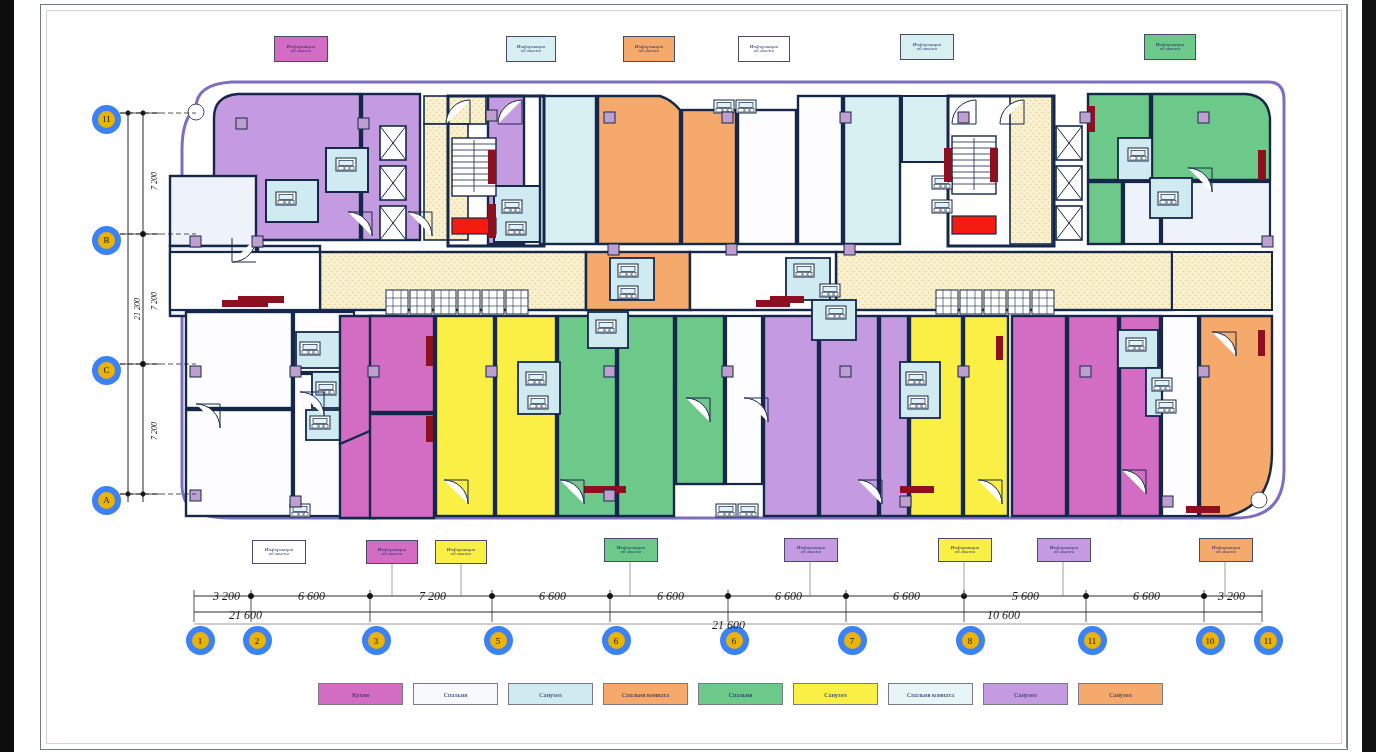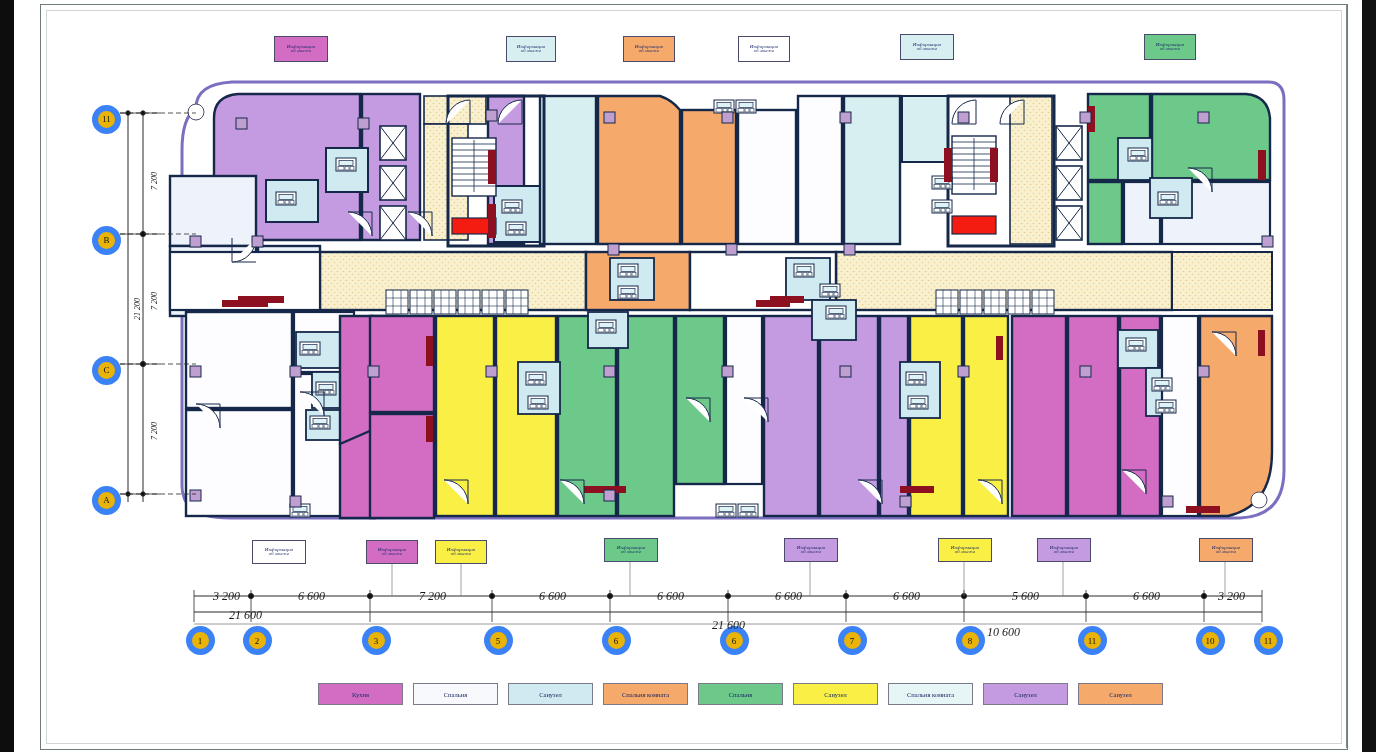--- a/index.html
+++ b/index.html
@@ -511,21 +511,21 @@
       <div class="dim" style="left: 419px; top: 589px;">7 200</div>
       <div class="dim" style="left: 539px; top: 589px;">6 600</div>
       <div class="dim" style="left: 657px; top: 589px;">6 600</div>
       <div class="dim" style="left: 775px; top: 589px;">6 600</div>
       <div class="dim" style="left: 893px; top: 589px;">6 600</div>
       <div class="dim" style="left: 1012px; top: 589px;">5 600</div>
       <div class="dim" style="left: 1133px; top: 589px;">6 600</div>
       <div class="dim" style="left: 1218px; top: 589px;">3 200</div>
       <div class="dim" style="left: 229px; top: 608px;">21 600</div>
       <div class="dim" style="left: 712px; top: 618px;">21 600</div>
-      <div class="dim" style="left: 987px; top: 608px; margin-top: 17px;">10 600</div>
+      <div class="dim" style="left: 987px; top: 608px;">10 600</div>
     </div>
   <div id="vdims">
       <div class="dimv" style="left: 150px; top: 190px;">7 200</div>
       <div class="dimv" style="left: 150px; top: 310px;">7 200</div>
       <div class="dimv" style="left: 150px; top: 440px;">7 200</div>
       <div class="dimv" style="left: 133px; top: 320px;">21 200</div>
     </div>
 
   <div id="legend">
     <div class="lg" style="background: rgb(211, 109, 196);">

